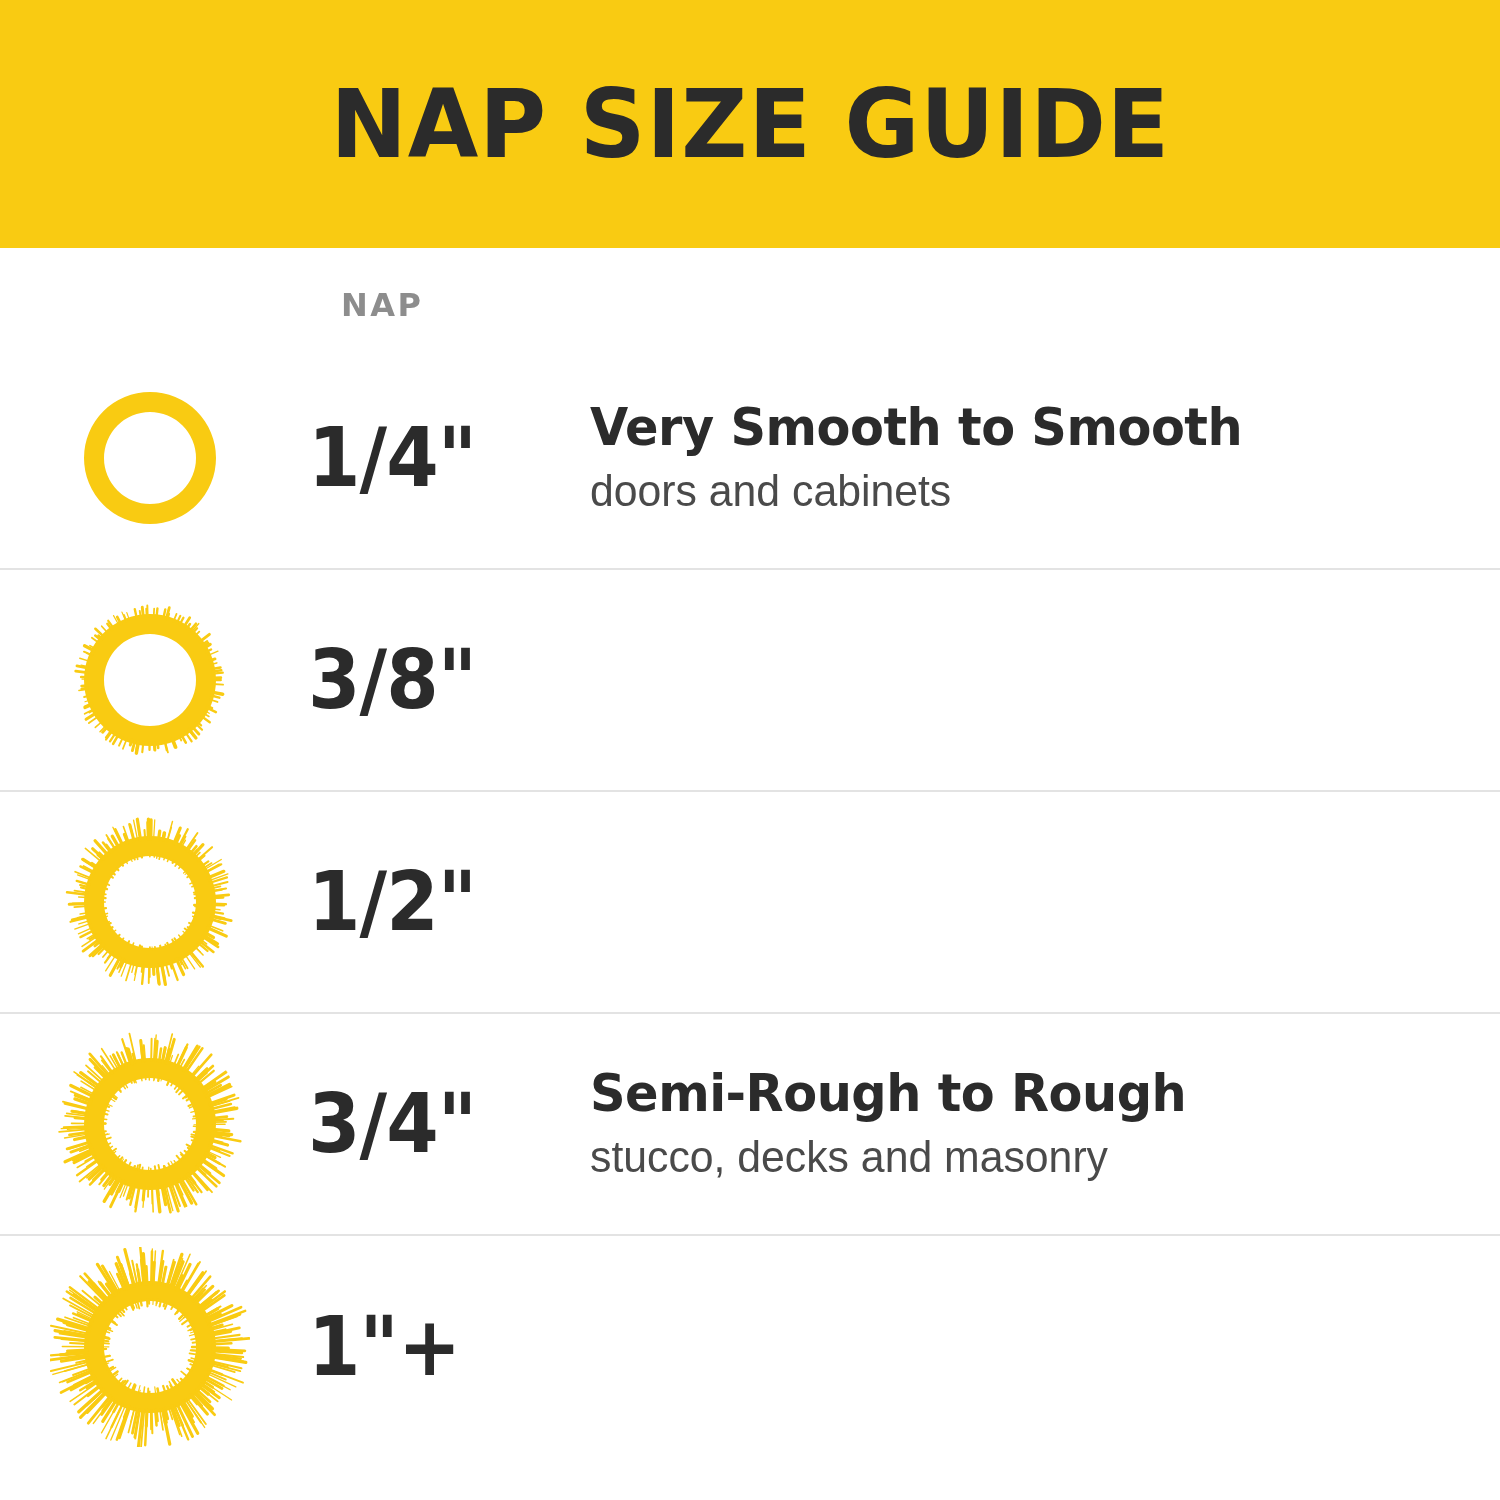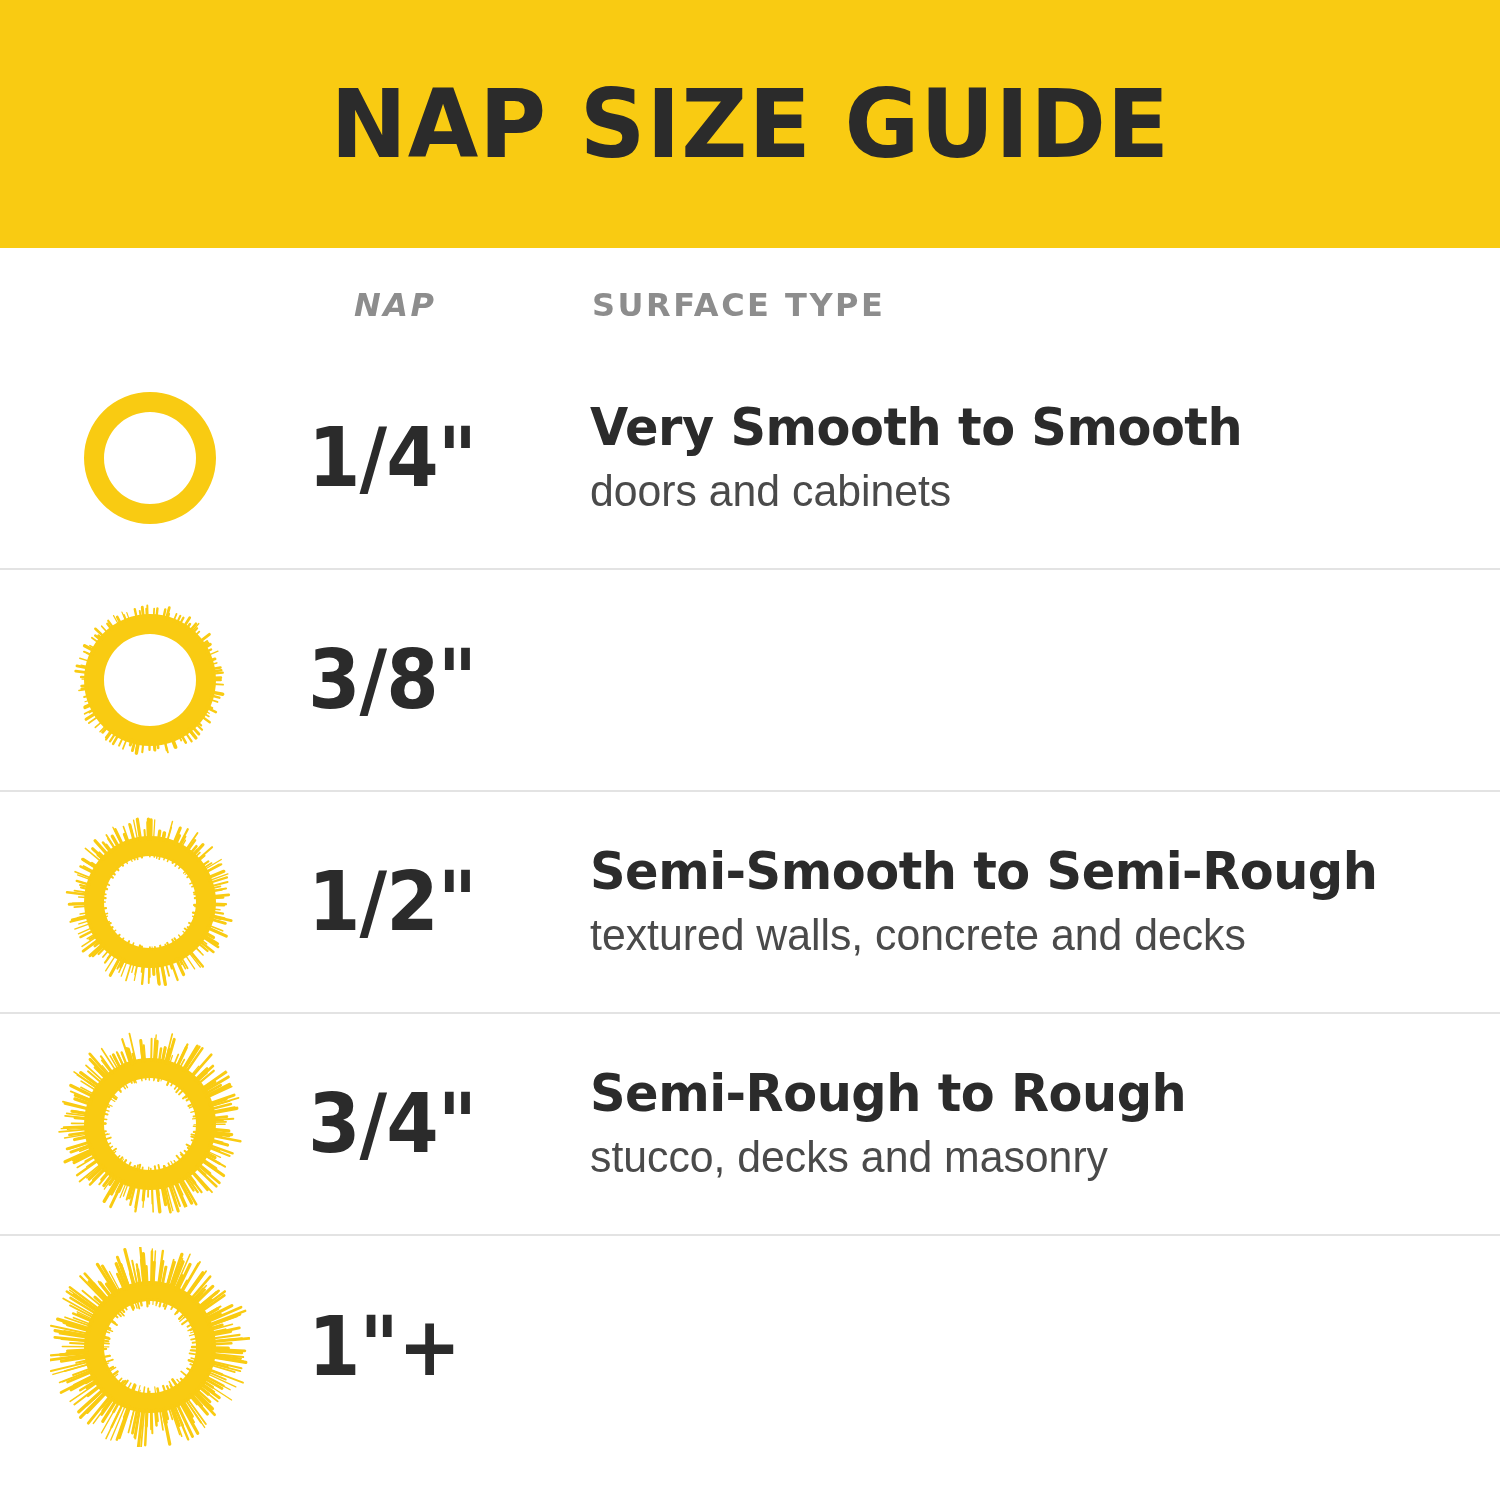--- a/index.html
+++ b/index.html
@@ -50,21 +50,21 @@
   .col-head {
     position: absolute;
     top: 38px;
     font-family: "DejaVu Sans", sans-serif;
     font-weight: bold;
     font-size: 32px;
     letter-spacing: 2.5px;
     color: #8d8d8d;
     text-transform: uppercase;
   }
-  .col-head.nap { left: 354px; font-style: italic; }
+  .col-head.nap { left: 341px; }
   .col-head.surface { left: 592px; }
 
   
   .rows {
     position: relative;
   }
   .row {
     position: relative;
     display: flex;
     align-items: center;
@@ -134,21 +134,20 @@
 <body>
 
 <div class="page">
 
   <div class="banner">
     <div class="banner-title">NAP SIZE GUIDE</div>
   </div>
 
   <div class="col-headers">
     <div class="col-head nap">NAP</div>
-    <div class="col-head surface">SURFACE TYPE</div>
   </div>
 
   <div class="rows" id="rows-container">
       <div class="row">
         <div class="swatch-cell">
           <svg viewBox="0 0 200 200" width="200" height="200" class="swatch-svg">
             <path d="M 34 100 a 66 66 0 1 0 132 0 a 66 66 0 1 0 -132 0 ZM 54 100 a 46 46 0 1 1 92 0 a 46 46 0 1 1 -92 0 Z" fill="#F9CB12" fill-rule="evenodd"></path>
           </svg>
         </div>
         <div class="nap-cell">
@@ -483,24 +482,20 @@
               <line x1="143.67" y1="80.08" x2="139.83" y2="81.84" stroke="#F9CB12" stroke-width="1.46" stroke-linecap="round"></line>
               <line x1="145.08" y1="83.52" x2="141.89" y2="84.68" stroke="#F9CB12" stroke-width="1.63" stroke-linecap="round"></line>
               <line x1="146.92" y1="89.88" x2="143.68" y2="90.58" stroke="#F9CB12" stroke-width="1.63" stroke-linecap="round"></line>
               <line x1="147.29" y1="91.80" x2="144.40" y2="92.30" stroke="#F9CB12" stroke-width="2.09" stroke-linecap="round"></line>
               <line x1="147.82" y1="95.85" x2="144.83" y2="96.10" stroke="#F9CB12" stroke-width="2.12" stroke-linecap="round"></line>
             </g>
           </svg>
         </div>
         <div class="nap-cell">
           <div class="nap-size">1/2"</div>
-        </div>
-        <div class="surface-cell">
-          <div class="surface-title">Semi-Smooth to Semi-Rough</div>
-          <div class="surface-sub">textured walls, concrete and decks</div>
         </div>
       </div>
       <div class="row">
         <div class="swatch-cell">
           <svg viewBox="0 0 200 200" width="200" height="200" class="swatch-svg">
             <path d="M 34 100 a 66 66 0 1 0 132 0 a 66 66 0 1 0 -132 0 ZM 54 100 a 46 46 0 1 1 92 0 a 46 46 0 1 1 -92 0 Z" fill="#F9CB12" fill-rule="evenodd"></path>
             <g>
               <line x1="163.00" y1="100.23" x2="175.07" y2="100.27" stroke="#F9CB12" stroke-width="1.51" stroke-linecap="round"></line>
               <line x1="162.77" y1="105.43" x2="178.75" y2="106.81" stroke="#F9CB12" stroke-width="3.34" stroke-linecap="round"></line>
               <line x1="162.48" y1="108.09" x2="181.68" y2="110.58" stroke="#F9CB12" stroke-width="3.22" stroke-linecap="round"></line>

